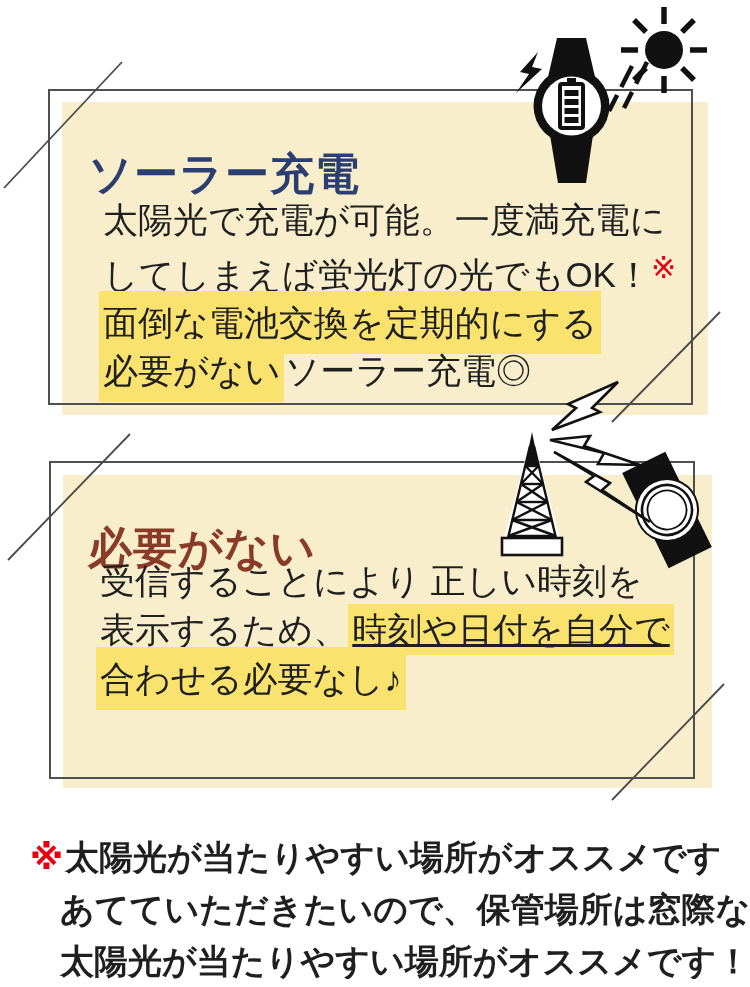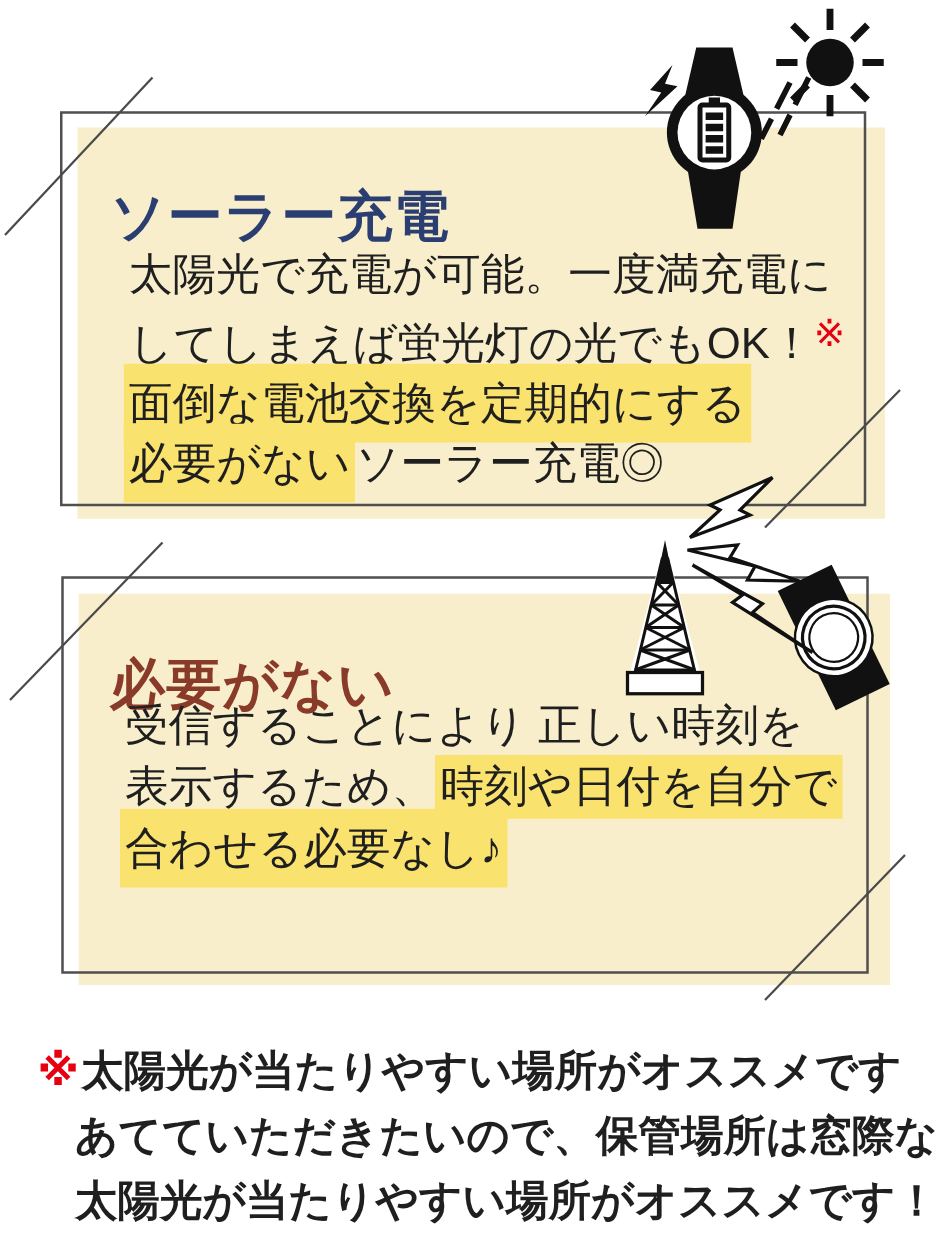--- a/index.html
+++ b/index.html
@@ -18,21 +18,21 @@
   .f2-shadow{left:63px;top:475px;width:649px;height:313px;}
   .f2-frame{left:49px;top:461px;width:642px;height:314px;}
   .panel-title{position:absolute;font-size:44px;font-weight:bold;line-height:1.1;letter-spacing:1px;white-space:nowrap;}
   .solar-title{left:88px;top:113px;color:var(--navy);}
   .radio-title{left:88px;top:487px;color:var(--title_red);}
   .panel-body{position:absolute;font-size:35px;font-weight:300;line-height:48px;letter-spacing:0px;}
   .solar-body{left:103px;top:176px;margin-top:20px;}
   .radio-body{left:100px;top:556px;line-height:49px;}
   .tl{white-space:nowrap;}
   .hl{background:var(--highlight);padding:12px 4px;margin-left:-4px;}
-  .hl-mid{background:var(--highlight);padding:6px 4px;}
+  .hl-mid{background:var(--highlight);padding:6px 4px;text-decoration:underline;}
   .refmark{color:var(--mark_red);font-size:30px;vertical-align:9px;font-weight:400;}
   .footnote{position:absolute;left:30px;top:831px;font-size:34px;font-weight:600;line-height:52px;letter-spacing:0px;}
   .footnote .fmark{color:var(--mark_red);font-weight:600;padding-right:2px;}
   .footnote .indent{margin-left:30px;}
   svg{position:absolute;display:block;}
   .top-icons{left:480px;top:0px;}
   .mid-icons{left:490px;top:370px;}
   .slashes{left:0;top:0;pointer-events:none;}
 </style>
 </head>

